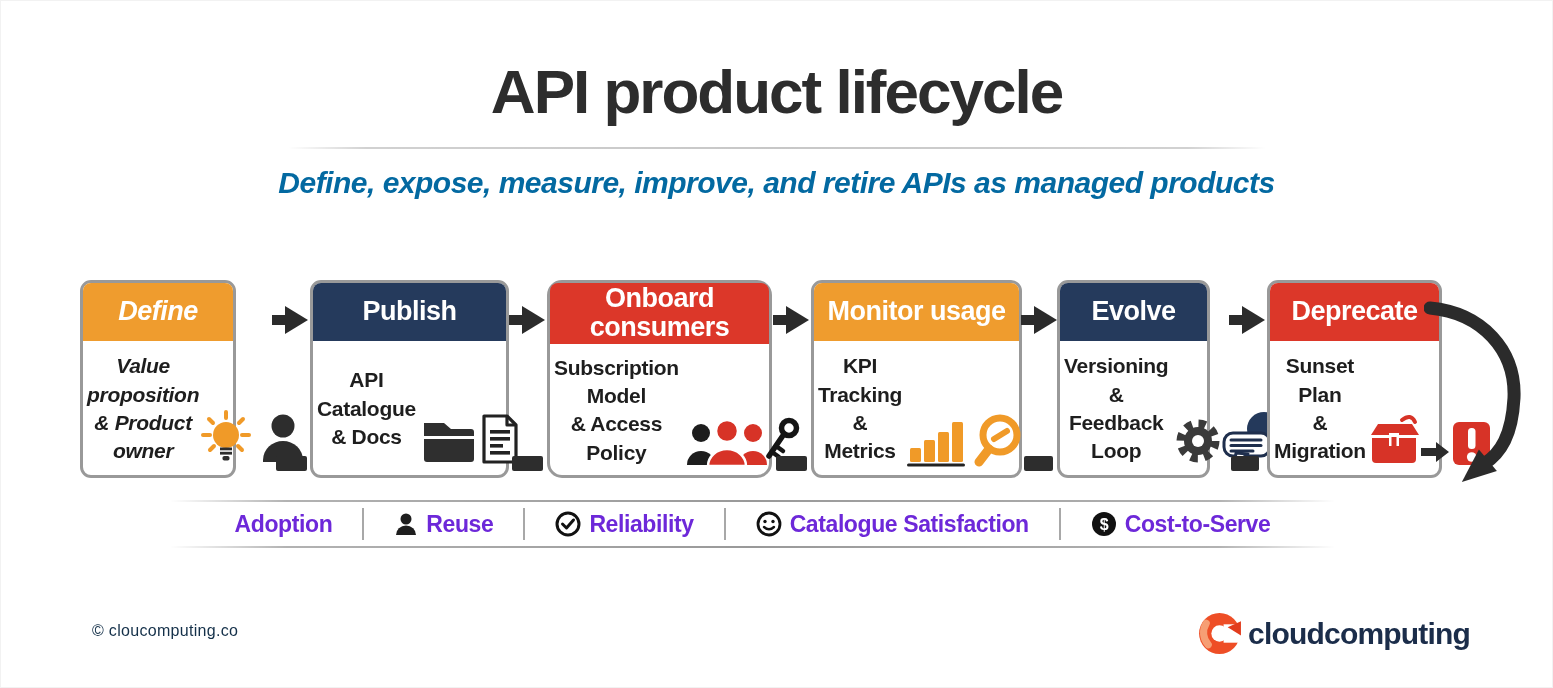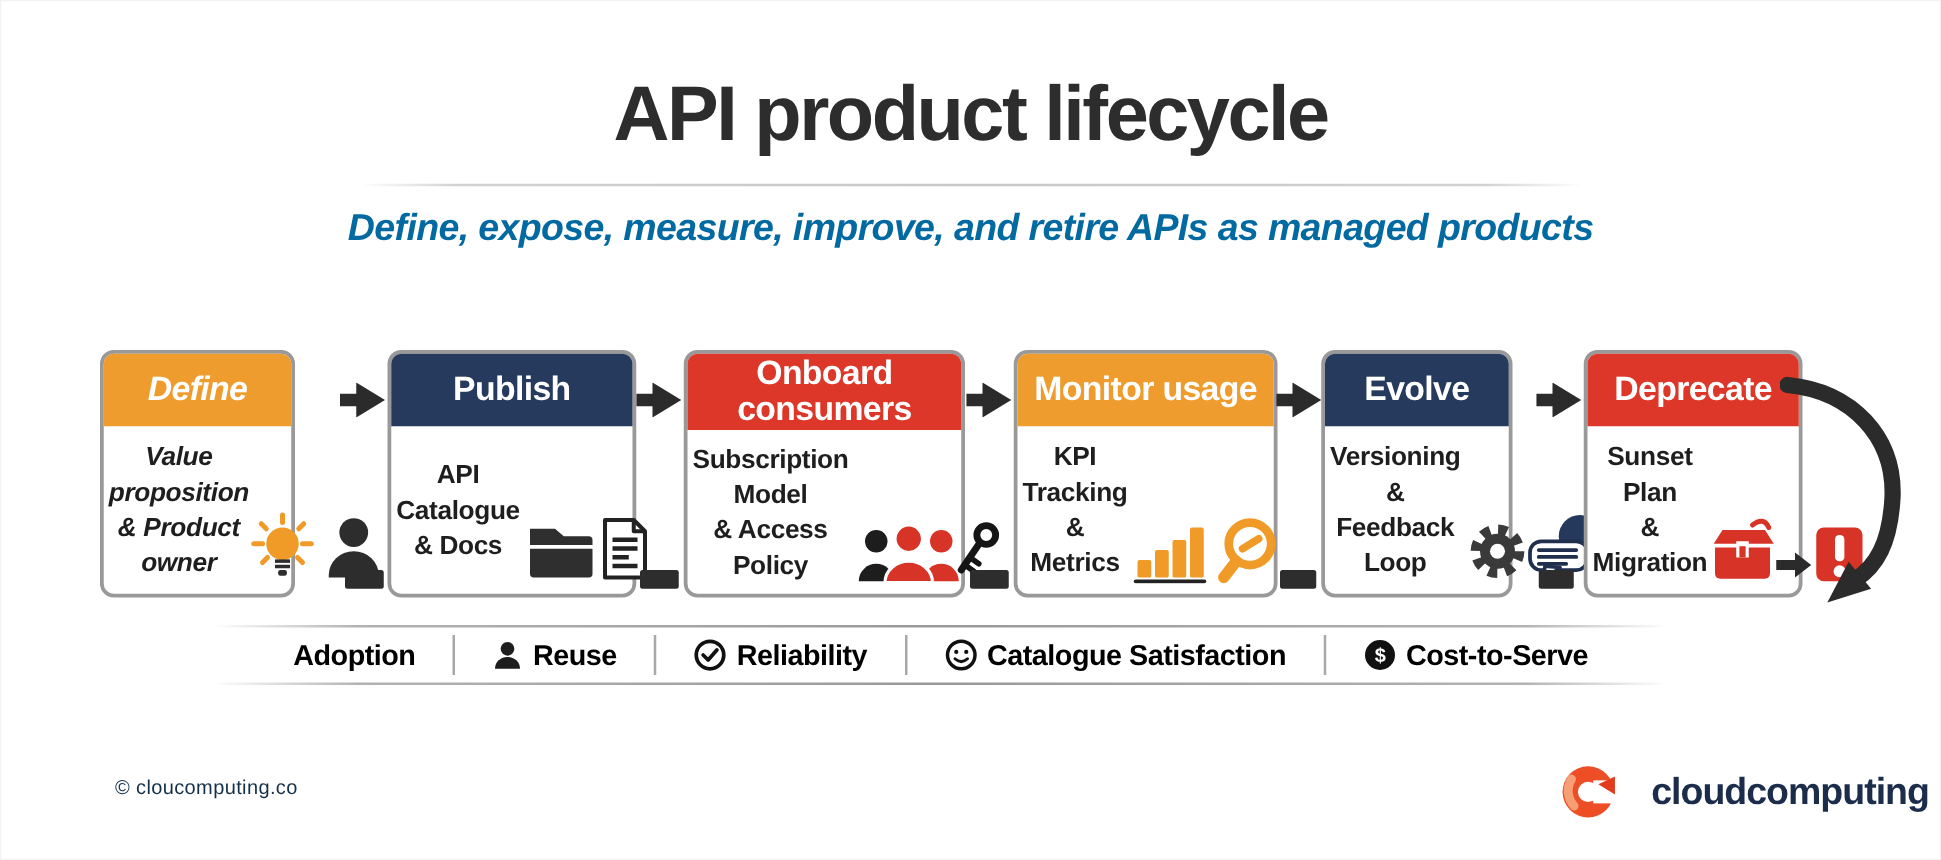--- a/index.html
+++ b/index.html
@@ -33,21 +33,21 @@
     color:#fff;font-size:27px;font-weight:800;text-align:center;
     line-height:1.1;padding:2px 6px;letter-spacing:-0.5px;
   }
   .card-body{flex:1;display:flex;align-items:center;padding:10px 4px 8px;}
   .card-desc{
     font-size:21px;font-weight:700;color:#1e1e1e;text-align:center;line-height:1.35;letter-spacing:-0.3px;
   }
   .card-icons{margin-top:auto;display:flex;align-items:flex-end;justify-content:center;}
   .c1{left:80px;width:156px;font-style:italic;}
   .c2{left:310px;width:199px;}
-  .c3{left:547px;width:225px;}
+  .c3{left:547px;width:225px;border-radius:15px;}
   .c4{left:811px;width:211px;}
   .c5{left:1057px;width:153px;}
   .c6{left:1267px;width:175px;}
   
   .flow-arrow{position:absolute;top:306px;width:36px;height:28px;}
   .fa1{left:272px;}.fa2{left:509px;}.fa3{left:773px;}.fa4{left:1021px;}.fa5{left:1229px;}
   
   .flow-dash{position:absolute;top:456px;height:15px;background:#2d2d2d;border-radius:2px;}
   .fd1{left:276px;width:31px;}.fd2{left:512px;width:31px;}.fd3{left:776px;width:31px;}
   .fd4{left:1024px;width:29px;}.fd5{left:1231px;width:28px;}
@@ -55,25 +55,25 @@
   .loop-arrow{position:absolute;left:1424px;top:298px;width:105px;height:190px;}
   
   .band{position:absolute;left:170px;top:500px;width:1165px;height:48px;}
   .band::before,.band::after{
     content:"";position:absolute;left:0;width:100%;height:2px;
     background:linear-gradient(90deg,rgba(0,0,0,0) 0%,rgba(0,0,0,.30) 10%,rgba(0,0,0,.40) 50%,rgba(0,0,0,.30) 90%,rgba(0,0,0,0) 100%);
   }
   .band::before{top:0;}
   .band::after{bottom:0;}
   .band-row{height:100%;display:flex;align-items:center;justify-content:center;gap:30px;}
-  .metric{display:flex;align-items:center;gap:8px;font-size:23px;font-weight:700;color:#000000;letter-spacing:-0.4px;}
+  .metric{display:flex;align-items:center;gap:8px;font-size:23px;font-weight:700;color:#6d28d9;letter-spacing:-0.4px;}
   .metric-divider{width:2px;height:32px;background:#a8a8a8;}
   
   .copyright{position:absolute;left:92px;top:622px;font-size:16px;color:#143049;letter-spacing:0.3px;}
-  .brand{position:absolute;left:1247px;top:610px;display:flex;align-items:center;gap:27px;}
+  .brand{position:absolute;left:1196px;top:610px;display:flex;align-items:center;gap:5px;}
   .brand-name{font-size:30px;font-weight:800;color:#1b2d4a;letter-spacing:-0.8px;}
 </style>
 </head>
 <body>
 
 <div class="canvas">
 
   <div class="title">API product lifecycle</div>
   <div class="title-divider"></div>
   <div class="subtitle">Define, expose, measure, improve, and retire APIs as managed products</div>

